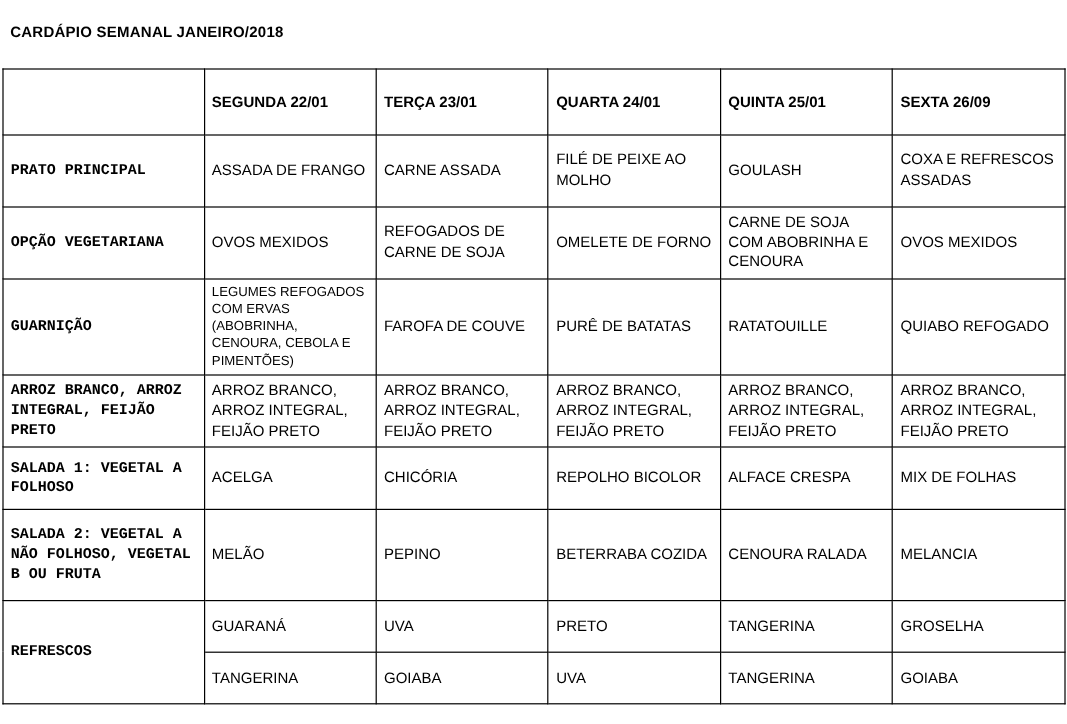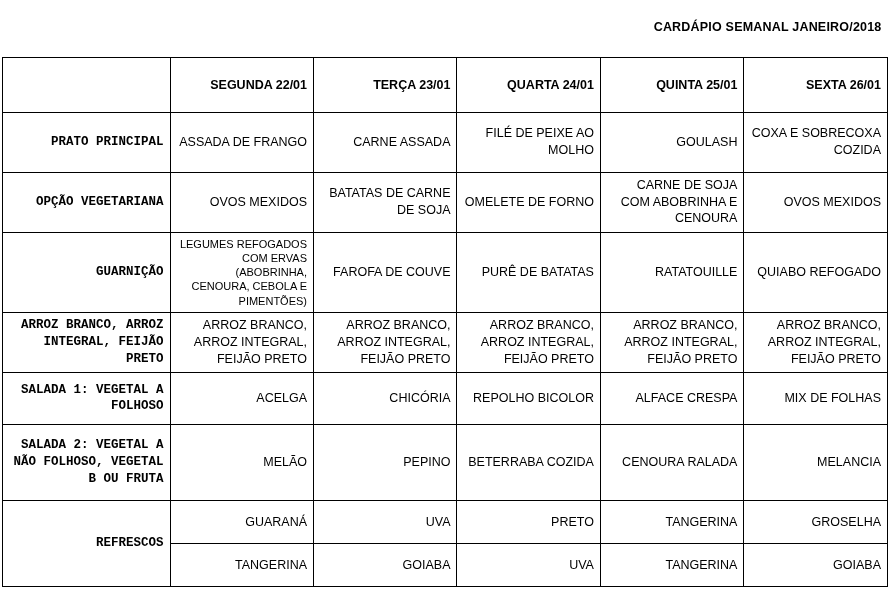--- a/index.html
+++ b/index.html
@@ -19,21 +19,21 @@
     background: #ffffff;
   }
   table.menu {
     border-collapse: collapse;
     width: 886px;
     margin-left: 2px;
     table-layout: fixed;
   }
   table.menu td, table.menu th {
     border: 1px solid #000000;
-    text-align: right;
+    text-align: left;
     vertical-align: middle;
     padding: 4px 6px;
     box-sizing: border-box;
   }
   .title-cell {
     border: none !important;
     font-weight: bold;
     font-size: 12.5px;
     letter-spacing: 0.2px;
     height: 57px;
@@ -96,36 +96,36 @@
       <tr class="title-row">
         <td class="title-cell" colspan="6">CARDÁPIO SEMANAL JANEIRO/2018</td>
       </tr>
 
       <tr>
         <td class="corner-cell"></td>
         <td class="day-head">SEGUNDA  22/01</td>
         <td class="day-head">TERÇA 23/01</td>
         <td class="day-head">QUARTA 24/01</td>
         <td class="day-head">QUINTA 25/01</td>
-        <td class="day-head">SEXTA 26/01</td>
+        <td class="day-head">SEXTA 26/09</td>
       </tr>
 
       <tr class="r-prato">
         <td class="row-label">PRATO PRINCIPAL</td>
         <td class="cell">ASSADA DE FRANGO</td>
         <td class="cell">CARNE ASSADA</td>
         <td class="cell">FILÉ DE PEIXE AO MOLHO</td>
         <td class="cell">GOULASH</td>
-        <td class="cell">COXA E SOBRECOXA COZIDA</td>
+        <td class="cell">COXA E REFRESCOS ASSADAS</td>
       </tr>
 
       <tr class="r-veg">
         <td class="row-label">OPÇÃO VEGETARIANA</td>
         <td class="cell">OVOS MEXIDOS</td>
-        <td class="cell">BATATAS DE CARNE DE SOJA</td>
+        <td class="cell">REFOGADOS DE CARNE DE SOJA</td>
         <td class="cell">OMELETE DE FORNO</td>
         <td class="cell">CARNE DE SOJA COM ABOBRINHA E CENOURA</td>
         <td class="cell">OVOS MEXIDOS</td>
       </tr>
 
       <tr class="r-guarn">
         <td class="row-label">GUARNIÇÃO</td>
         <td class="cell small">LEGUMES REFOGADOS COM ERVAS (ABOBRINHA, CENOURA, CEBOLA E PIMENTÕES)</td>
         <td class="cell">FAROFA DE COUVE</td>
         <td class="cell">PURÊ DE BATATAS</td>

